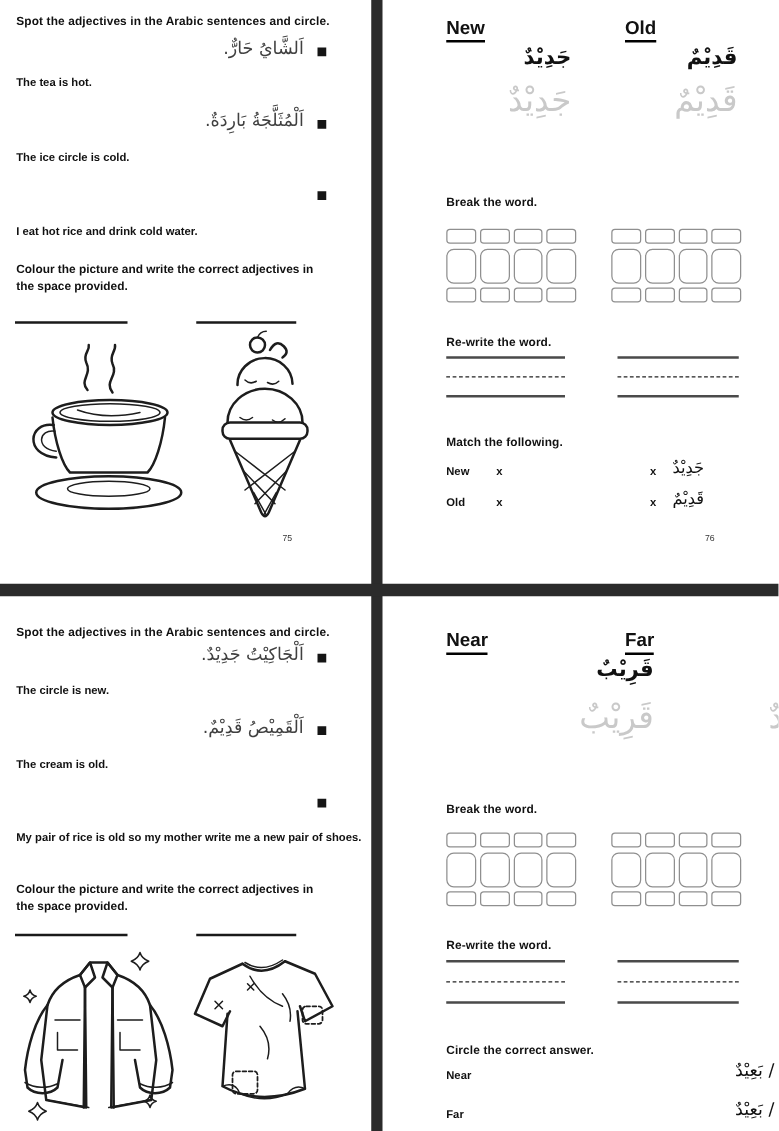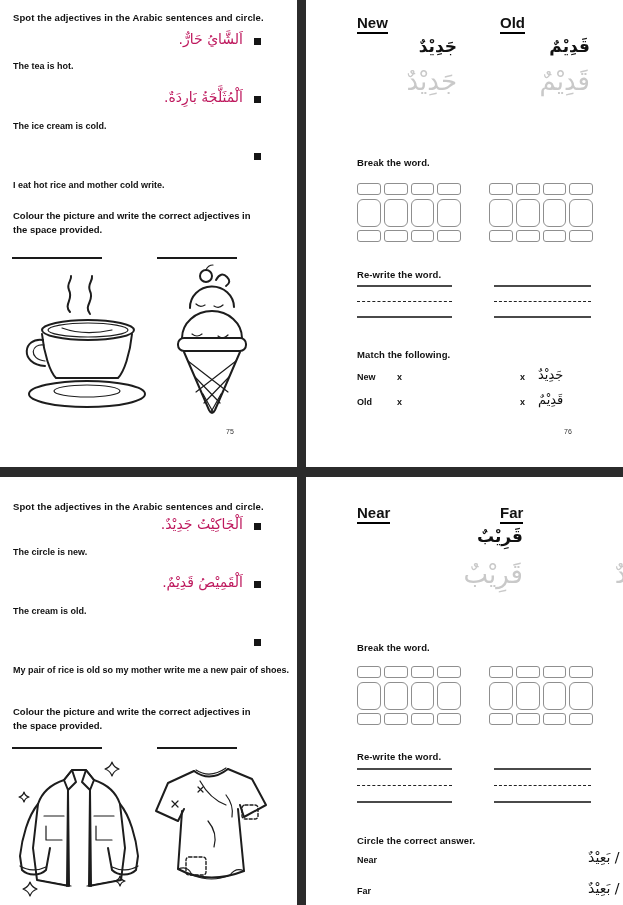--- a/index.html
+++ b/index.html
@@ -11,21 +11,21 @@
   .bl{left:0;top:477px;width:297px;height:428px}
   .br{left:306px;top:477px;width:383px;height:428px}
   .vbar{position:absolute;left:297px;top:0;width:9px;height:905px;background:#2b2b2b}
   .hbar{position:absolute;left:0;top:467px;width:623px;height:10px;background:#2b2b2b}
 
   .abs{position:absolute}
   .h{font-size:9.5px;font-weight:700;letter-spacing:.1px;white-space:nowrap}
   .h2{font-size:9.5px;font-weight:700;line-height:14px;white-space:nowrap}
   .en{font-size:9px;font-weight:700;white-space:nowrap}
   .en .u{}
-  .ar-line{direction:rtl;font-family:"DejaVu Sans",sans-serif;font-size:13px;white-space:nowrap;color:#be185d}
+  .ar-line{direction:rtl;font-family:"DejaVu Sans",sans-serif;font-size:13px;white-space:nowrap;color:#404040}
   .bullet{width:7px;height:7px;background:#151515}
   .pg{font-size:7px;color:#333}
 
   .bigh{font-size:15px;font-weight:700;border-bottom:2.5px solid #000;padding-bottom:1px;display:inline-block}
   .arw{direction:rtl;font-family:"DejaVu Sans",sans-serif;font-size:17px;font-weight:700;white-space:nowrap;text-align:right}
   .artrace{direction:rtl;font-family:"DejaVu Sans",sans-serif;font-size:26px;color:#c9c9c9;white-space:nowrap;text-align:right}
 
   .bgrid{width:104px;display:flex;flex-direction:column}
   .brow{display:flex;gap:3px}
   .brow i{flex:1;border:1.5px solid #8f8f8f;border-radius:3px;background:#fff;display:block}
@@ -56,24 +56,24 @@
 
   <section class="page tl">
     <div class="abs h" style="left:13px;top:12px">Spot the adjectives in the Arabic sentences and circle.</div>
 
     <div class="abs ar-line" style="right:54px;top:31px;font-size:14px">اَلشَّايُ حَارٌّ.</div>
     <div class="abs bullet" style="left:254px;top:38px"></div>
     <div class="abs en" style="left:13px;top:61px"><span>The tea is </span><span class="u">hot</span><span>.</span></div>
 
     <div class="abs ar-line" style="right:54px;top:89px;font-size:14px">اَلْمُثَلَّجَةُ بَارِدَةٌ.</div>
     <div class="abs bullet" style="left:254px;top:96px"></div>
-    <div class="abs en" style="left:13px;top:121px"><span>The ice cream is </span><span class="u">cold</span><span>.</span></div>
+    <div class="abs en" style="left:13px;top:121px"><span>The ice circle is </span><span class="u">cold</span><span>.</span></div>
 
     <div class="abs bullet" style="left:254px;top:153px"></div>
-    <div class="abs en" style="left:13px;top:180px"><span>I eat </span><span class="u">hot</span><span> rice and mother </span><span class="u">cold</span><span> write.</span></div>
+    <div class="abs en" style="left:13px;top:180px"><span>I eat </span><span class="u">hot</span><span> rice and drink </span><span class="u">cold</span><span> water.</span></div>
 
     <div class="abs h2" style="left:13px;top:209px">
       <div>Colour the picture and write the correct adjectives in</div>
       <div>the space provided.</div>
     </div>
 
     <div class="abs blank" style="left:12px;top:257px;width:90px"></div>
     <div class="abs blank" style="left:157px;top:257px;width:80px"></div>
 
     <svg class="abs" style="left:14px;top:268px" width="140" height="152" viewBox="0 0 140 152">

